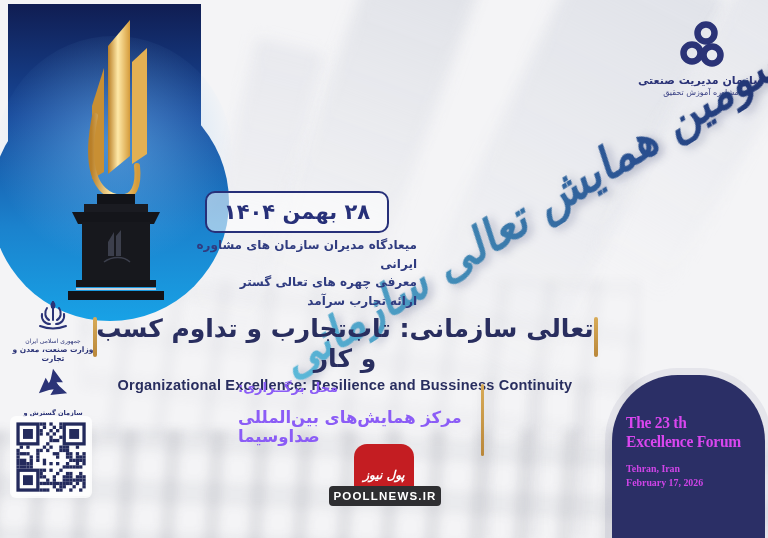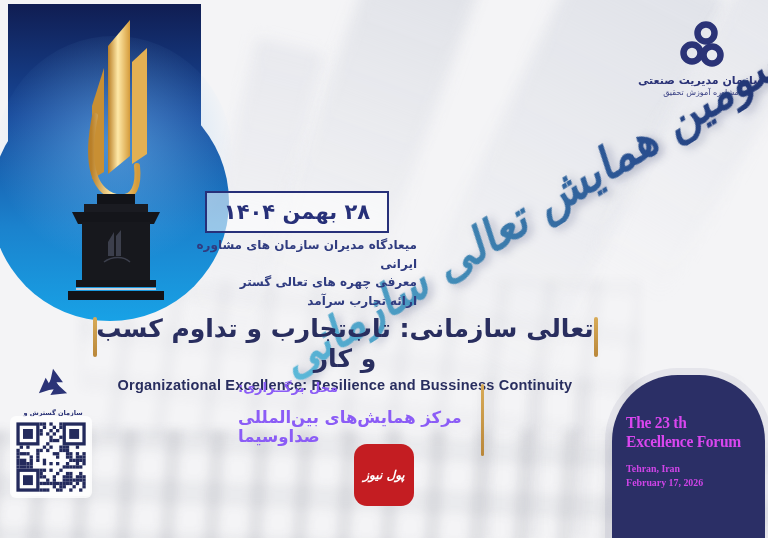--- a/index.html
+++ b/index.html
@@ -46,21 +46,21 @@
     white-space:nowrap;direction:rtl;
     font-size:46px;font-weight:bold;font-style:italic;
     background:linear-gradient(to right,#5cb9d9 0%,#3f87b4 28%,#2a5191 55%,#1d2766 85%);
     -webkit-background-clip:text;background-clip:text;color:transparent;
     filter:drop-shadow(3px 4px 5px rgba(25,35,90,.30));
   }
 
   
   .date-badge{
     position:absolute;left:205px;top:191px;width:180px;height:38px;
-    border:2.5px solid #273079;border-radius:0;
+    border:2.5px solid #273079;border-radius:10px;
     display:flex;align-items:center;justify-content:center;
     direction:rtl;font-size:21px;font-weight:bold;color:#273079;background:rgba(255,255,255,.55);
   }
   .highlights{
     position:absolute;left:196px;top:236px;width:221px;
     direction:rtl;text-align:right;color:#303c80;
     font-size:12px;font-weight:bold;line-height:18.5px;
   }
 
   
@@ -193,20 +193,35 @@
     <div class="title-fa">تعالی سازمانی: تاب‌تجارب و تداوم کسب و کار</div>
     <div class="title-en">Organizational Excellence: Resilience and Bussiness Continuity</div>
   </div>
 
   <div class="gold-bar gb-venue"></div>
   <div class="venue">
     <div class="lbl">محل برگــزاری:</div>
     <div class="nm">مرکز همایش‌های بین‌المللی صداوسیما</div>
   </div>
 
+  <div class="ministry">
+    <svg width="34" height="34" viewBox="0 0 34 34" aria-hidden="true">
+      <g stroke="#2b3377" stroke-width="2" fill="none" stroke-linecap="round">
+        <path d="M17,4 L17,22"></path>
+        <path d="M17,4 C15,6 15,9 17,10 C19,9 19,6 17,4"></path>
+        <path d="M11,10 C8,14 9,20 13,22"></path>
+        <path d="M23,10 C26,14 25,20 21,22"></path>
+        <path d="M6,16 C5,22 9,26 14,26"></path>
+        <path d="M28,16 C29,22 25,26 20,26"></path>
+        <path d="M4,28 C12,31 22,31 30,28"></path>
+      </g>
+    </svg>
+    <div class="t1">جمهوری اسلامی ایران</div>
+    <div class="t2">وزارت صنعت، معدن و تجارت</div>
+  </div>
 
   <div class="idro">
     <svg width="42" height="38" viewBox="-21 -21 42 42" aria-hidden="true">
       <g fill="#2b3377">
         <g>
             <polygon points="0,-18 11,-3 3,-3 3,5 -5,5"></polygon>
           </g>
         <g transform="rotate(120)">
             <polygon points="0,-18 11,-3 3,-3 3,5 -5,5"></polygon>
           </g>
@@ -372,14 +387,15 @@
   <div class="arch">
     <div class="inner">
       <div class="b1">The 23 th</div>
       <div class="b2">Excellence Forum</div>
       <div class="b3">Tehran, Iran</div>
       <div class="b4">February 17, 2026</div>
     </div>
   </div>
 
   <div class="pool-badge">پول نیوز</div>
+  <div class="pool-site">POOLLNEWS.IR</div>
 
 </div>
 
 </body></html>

